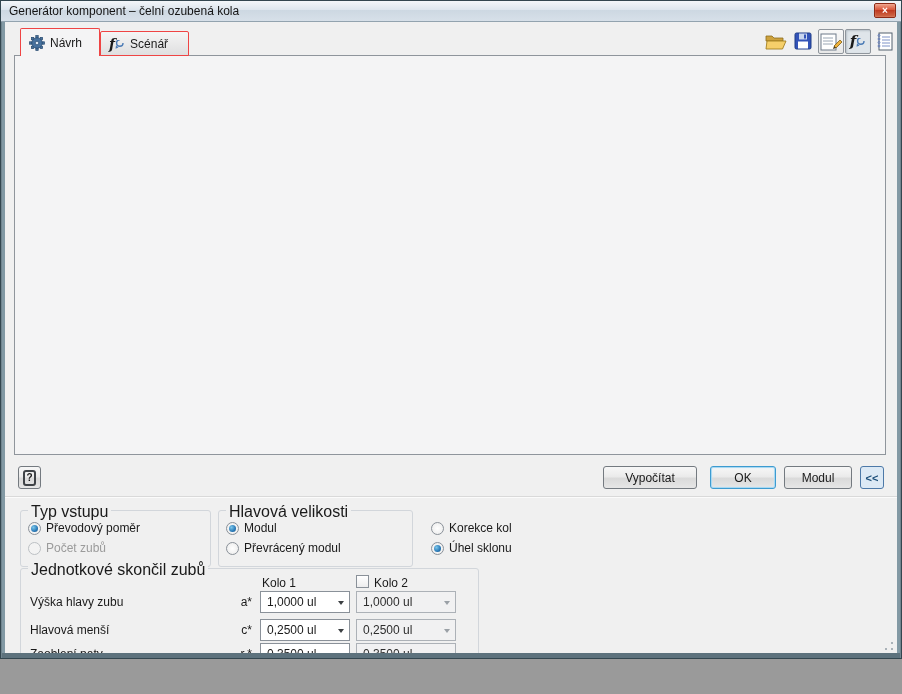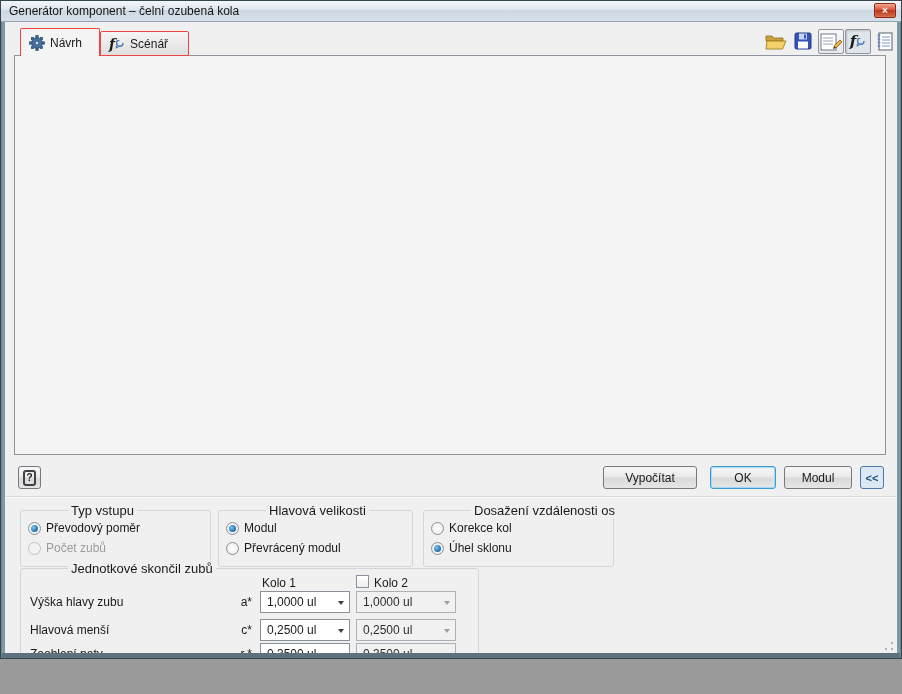--- a/index.html
+++ b/index.html
@@ -27,21 +27,21 @@
   .tab{position:absolute;display:flex;align-items:center;gap:5px;padding:0 8px;
     border:1px solid #ef4444;font-size:12px;white-space:nowrap;z-index:5;}
   .tab.active{left:20px;top:28px;width:80px;height:28px;background:#f4f4f5;border-bottom:none;border-radius:2px 2px 0 0;}
   .tab.inactive{left:100px;top:31px;width:89px;height:25px;background:linear-gradient(#f5f5f5,#dfdfe0);border-radius:2px 2px 0 0;}
   .toolbar-icon{position:absolute;display:flex;align-items:center;justify-content:center;z-index:5;cursor:default;}
   .tool-btn{border:1px solid #8f959c;border-radius:2px;background:linear-gradient(#f8f8f8,#e8e8e8);}
   .tool-btn.pressed{background:#dfe5ea;box-shadow:inset 1px 1px 2px #b9c2c9;}
   
   .page{position:absolute;left:14px;top:55px;width:872px;height:400px;background:#f4f4f5;border:1px solid #8f959c;z-index:1;}
   .grp{position:absolute;border:1px solid #d2d6db;border-radius:3px;}
-  .grp-legend{position:absolute;top:-8px;left:7px;padding:0 3px;font-size:13px;white-space:nowrap;margin-left:40px;}
+  .grp-legend{position:absolute;top:-8px;left:7px;padding:0 3px;font-size:16px;white-space:nowrap;}
   .grp-legend.pg{background:#f4f4f5;}
   .grp-legend.bt{background:#f0f0f0;}
   .lbl{position:absolute;font-size:12px;white-space:nowrap;}
   .lbl.dim{color:#9b9b9b;}
   
   .fld{position:absolute;height:22px;background:#fff;border:1px solid #8a9199;
     font-size:12px;line-height:20px;padding:0 18px 0 6px;white-space:nowrap;overflow:hidden;}
   .fld.dis{background:#f1f1f2;border-color:#acb1b7;color:#2e2e2e;}
   .ca{position:absolute;right:0;top:0;width:16px;height:100%;display:flex;align-items:center;justify-content:center;}
   .tri-down{width:0;height:0;border:3.5px solid transparent;border-top:4.5px solid #3c4043;margin-top:4px;}
@@ -516,23 +516,20 @@
   </div>
   <div class="radio-row" style="left:226px;top:521px;">
     <span class="radio sel"></span>
     <span class="rlbl">Modul</span>
   </div>
   <div class="radio-row" style="left:226px;top:541px;">
     <span class="radio"></span>
     <span class="rlbl">Převrácený modul</span>
   </div>
 
-  <div class="grp" style="left:423px;top:510px;width:191px;height:57px;">
-    <span class="grp-legend bt">Dosažení vzdálenosti os</span>
-  </div>
   <div class="radio-row" style="left:431px;top:521px;">
     <span class="radio"></span>
     <span class="rlbl">Korekce kol</span>
   </div>
   <div class="radio-row" style="left:431px;top:541px;">
     <span class="radio sel"></span>
     <span class="rlbl">Úhel sklonu</span>
   </div>
 
   <div class="grp" style="left:20px;top:568px;width:459px;height:99px;">

